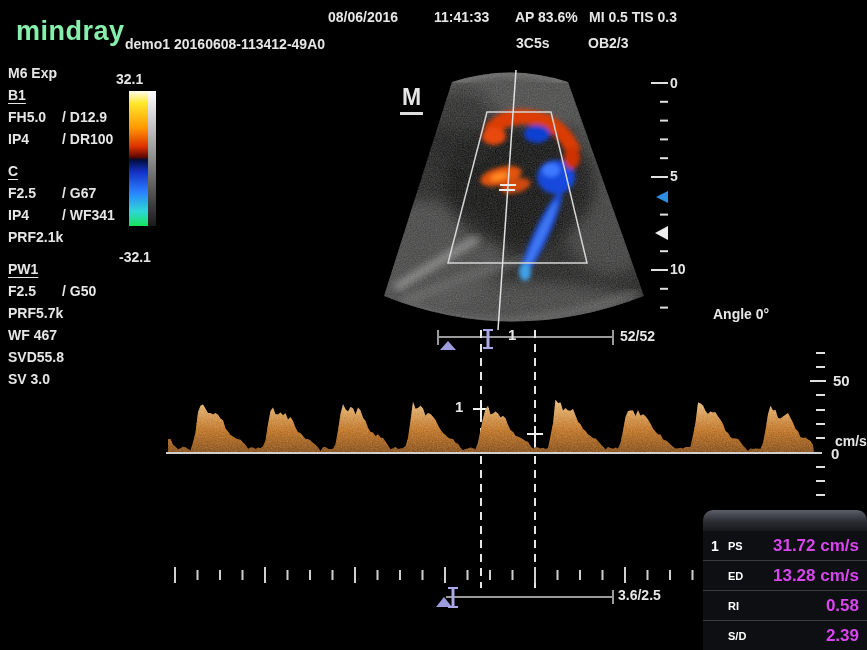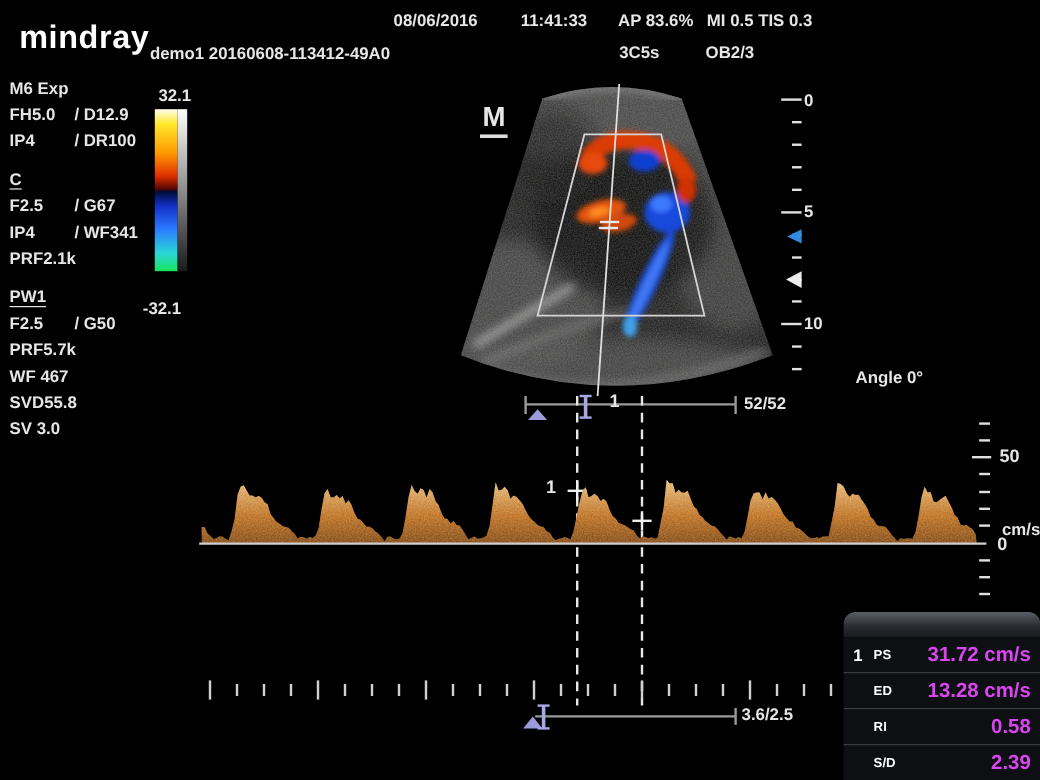--- a/index.html
+++ b/index.html
@@ -1,36 +1,36 @@
 <!DOCTYPE html>
 <html><head>
 <meta charset="utf-8">
 <style>
   html,body{margin:0;padding:0;background:#000;}
   .screen{position:relative;width:867px;height:650px;background:#000;overflow:hidden;
           font-family:"Liberation Sans",sans-serif;color:#e6e6e6;}
   .gfx{position:absolute;left:0;top:0;}
   .t{position:absolute;font-weight:bold;white-space:nowrap;color:#e6e6e6;}
   
-  .logo{left:16px;top:16px;font-size:27px;color:#ffffff;letter-spacing:.5px;}
+  .logo{left:16px;top:16px;font-size:27px;color:#86efac;letter-spacing:.5px;}
   .exam-id{left:125px;top:36px;font-size:14px;}
   .h-date{left:328px;top:9px;font-size:14px;}
   .h-time{left:434px;top:9px;font-size:14px;}
   .h-ap{left:515px;top:9px;font-size:14px;}
   .h-mi{left:589px;top:9px;font-size:14px;}
   .h-probe{left:516px;top:35px;font-size:14px;}
   .h-preset{left:588px;top:35px;font-size:14px;}
   
   .sidebar{position:absolute;left:8px;top:62px;width:118px;font-size:14px;font-weight:bold;}
   .sb-line{display:flex;height:22px;align-items:center;}
   .sb-k{width:54px;}
   .sb-title{text-decoration:underline;text-underline-offset:3px;}
   .gap{margin-top:10px;}
   
-  .cb-max{left:132px;top:71px;font-size:14px;}
+  .cb-max{left:116px;top:71px;font-size:14px;}
   .cb-min{left:119px;top:249px;font-size:14px;}
   .cb-bars{position:absolute;left:129px;top:91px;width:28px;height:135px;display:flex;}
   .cb-color{width:19px;height:100%;
     background:linear-gradient(to bottom,#fffdf0 0%,#ffe82a 9%,#ff9a00 27%,#e03000 41%,#5c0800 49%,#000d38 51%,#1430c8 60%,#2a7bff 74%,#2cd8d8 89%,#17e35c 100%);}
   .cb-gray{width:8px;height:100%;background:linear-gradient(to bottom,#ffffff,#1a1a1a);}
   
   .m-marker{left:400px;top:84px;font-size:23px;border-bottom:3px solid #ddd;padding:0 2px 1px 2px;}
   .d0{left:670px;top:75px;font-size:14px;}
   .d5{left:670px;top:168px;font-size:14px;}
   .d10{left:670px;top:261px;font-size:14px;}
@@ -240,20 +240,21 @@
 <div class="t exam-id">demo1 20160608-113412-49A0</div>
 <div class="t h-date">08/06/2016</div>
 <div class="t h-time">11:41:33</div>
 <div class="t h-ap">AP 83.6%</div>
 <div class="t h-mi">MI 0.5 TIS 0.3</div>
 <div class="t h-probe">3C5s</div>
 <div class="t h-preset">OB2/3</div>
 
 <div class="sidebar">
   <div class="sb-line">M6 Exp</div>
+  <div class="sb-line sb-title">B1</div>
   <div class="sb-line">
     <span class="sb-k">FH5.0</span>
     <span>/ D12.9</span>
   </div>
   <div class="sb-line">
     <span class="sb-k">IP4</span>
     <span>/ DR100</span>
   </div>
   <div class="sb-line sb-title gap">C</div>
   <div class="sb-line">

